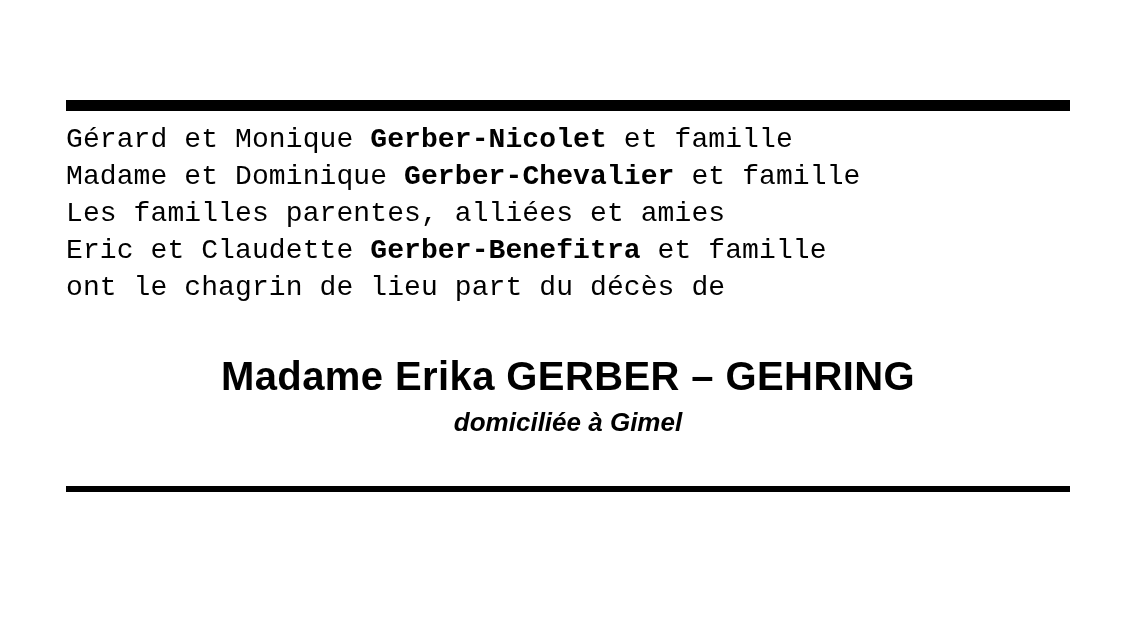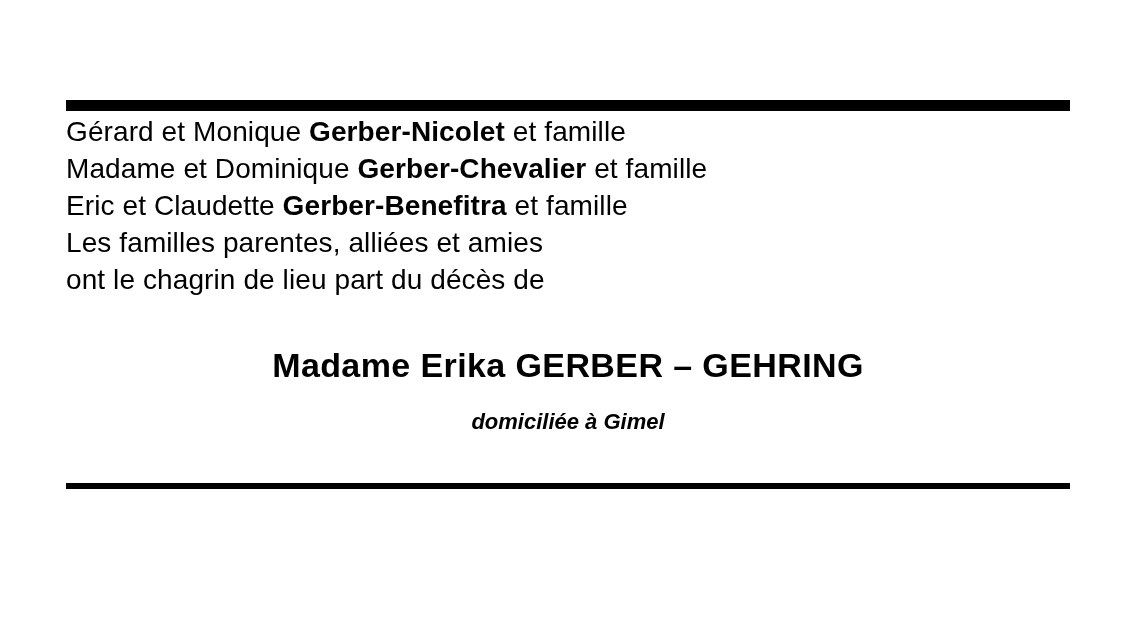--- a/index.html
+++ b/index.html
@@ -31,44 +31,45 @@
     height: 11px;
     background: #000000;
   }
   .rule-bottom {
     width: 100%;
     height: 6px;
     background: #000000;
     margin-top: 8px;
   }
   .body-block {
-    padding-top: 2px;
+    padding-top: 10px;
+    font-family: Liberation Mono, monospace;
   }
   .line {
     font-size: 28px;
     line-height: 37px;
     white-space: nowrap;
     letter-spacing: 0.1px;
   }
   .line b {
     font-weight: bold;
   }
   .deceased {
     text-align: center;
-    font-size: 34px;
+    font-size: 40px;
     font-weight: bold;
     letter-spacing: 0.4px;
     margin-top: 48px;
   }
   .domicile {
     text-align: center;
-    font-size: 22px;
+    font-size: 26px;
     font-style: italic;
     font-weight: bold;
-    margin-top: 24px;
+    margin-top: 8px;
   }
   .closing {
     margin-top: 48px;
   }
   .closing .line {
     font-size: 27px;
     line-height: 38px;
   }
   sup {
     font-size: 0.62em;
@@ -88,25 +89,25 @@
 
       <div class="line">
         <span>Gérard et Monique </span><b>Gerber-Nicolet</b><span> et famille</span>
       </div>
 
       <div class="line">
         <span>Madame et Dominique </span><b>Gerber-Chevalier</b><span> et famille</span>
       </div>
 
       <div class="line">
-        <span>Eric et Claudette </span><b>Gerber-Benefitra</b><span> et famille</span>
+        <span>Les familles parentes, alliées et amies</span>
       </div>
 
       <div class="line">
-        <span>Les familles parentes, alliées et amies</span>
+        <span>Eric et Claudette </span><b>Gerber-Benefitra</b><span> et famille</span>
       </div>
 
       <div class="line">
         <span>ont le chagrin de lieu part du décès de</span>
       </div>
 
     </div>
 
     <div class="deceased">Madame Erika GERBER – GEHRING</div>
 

